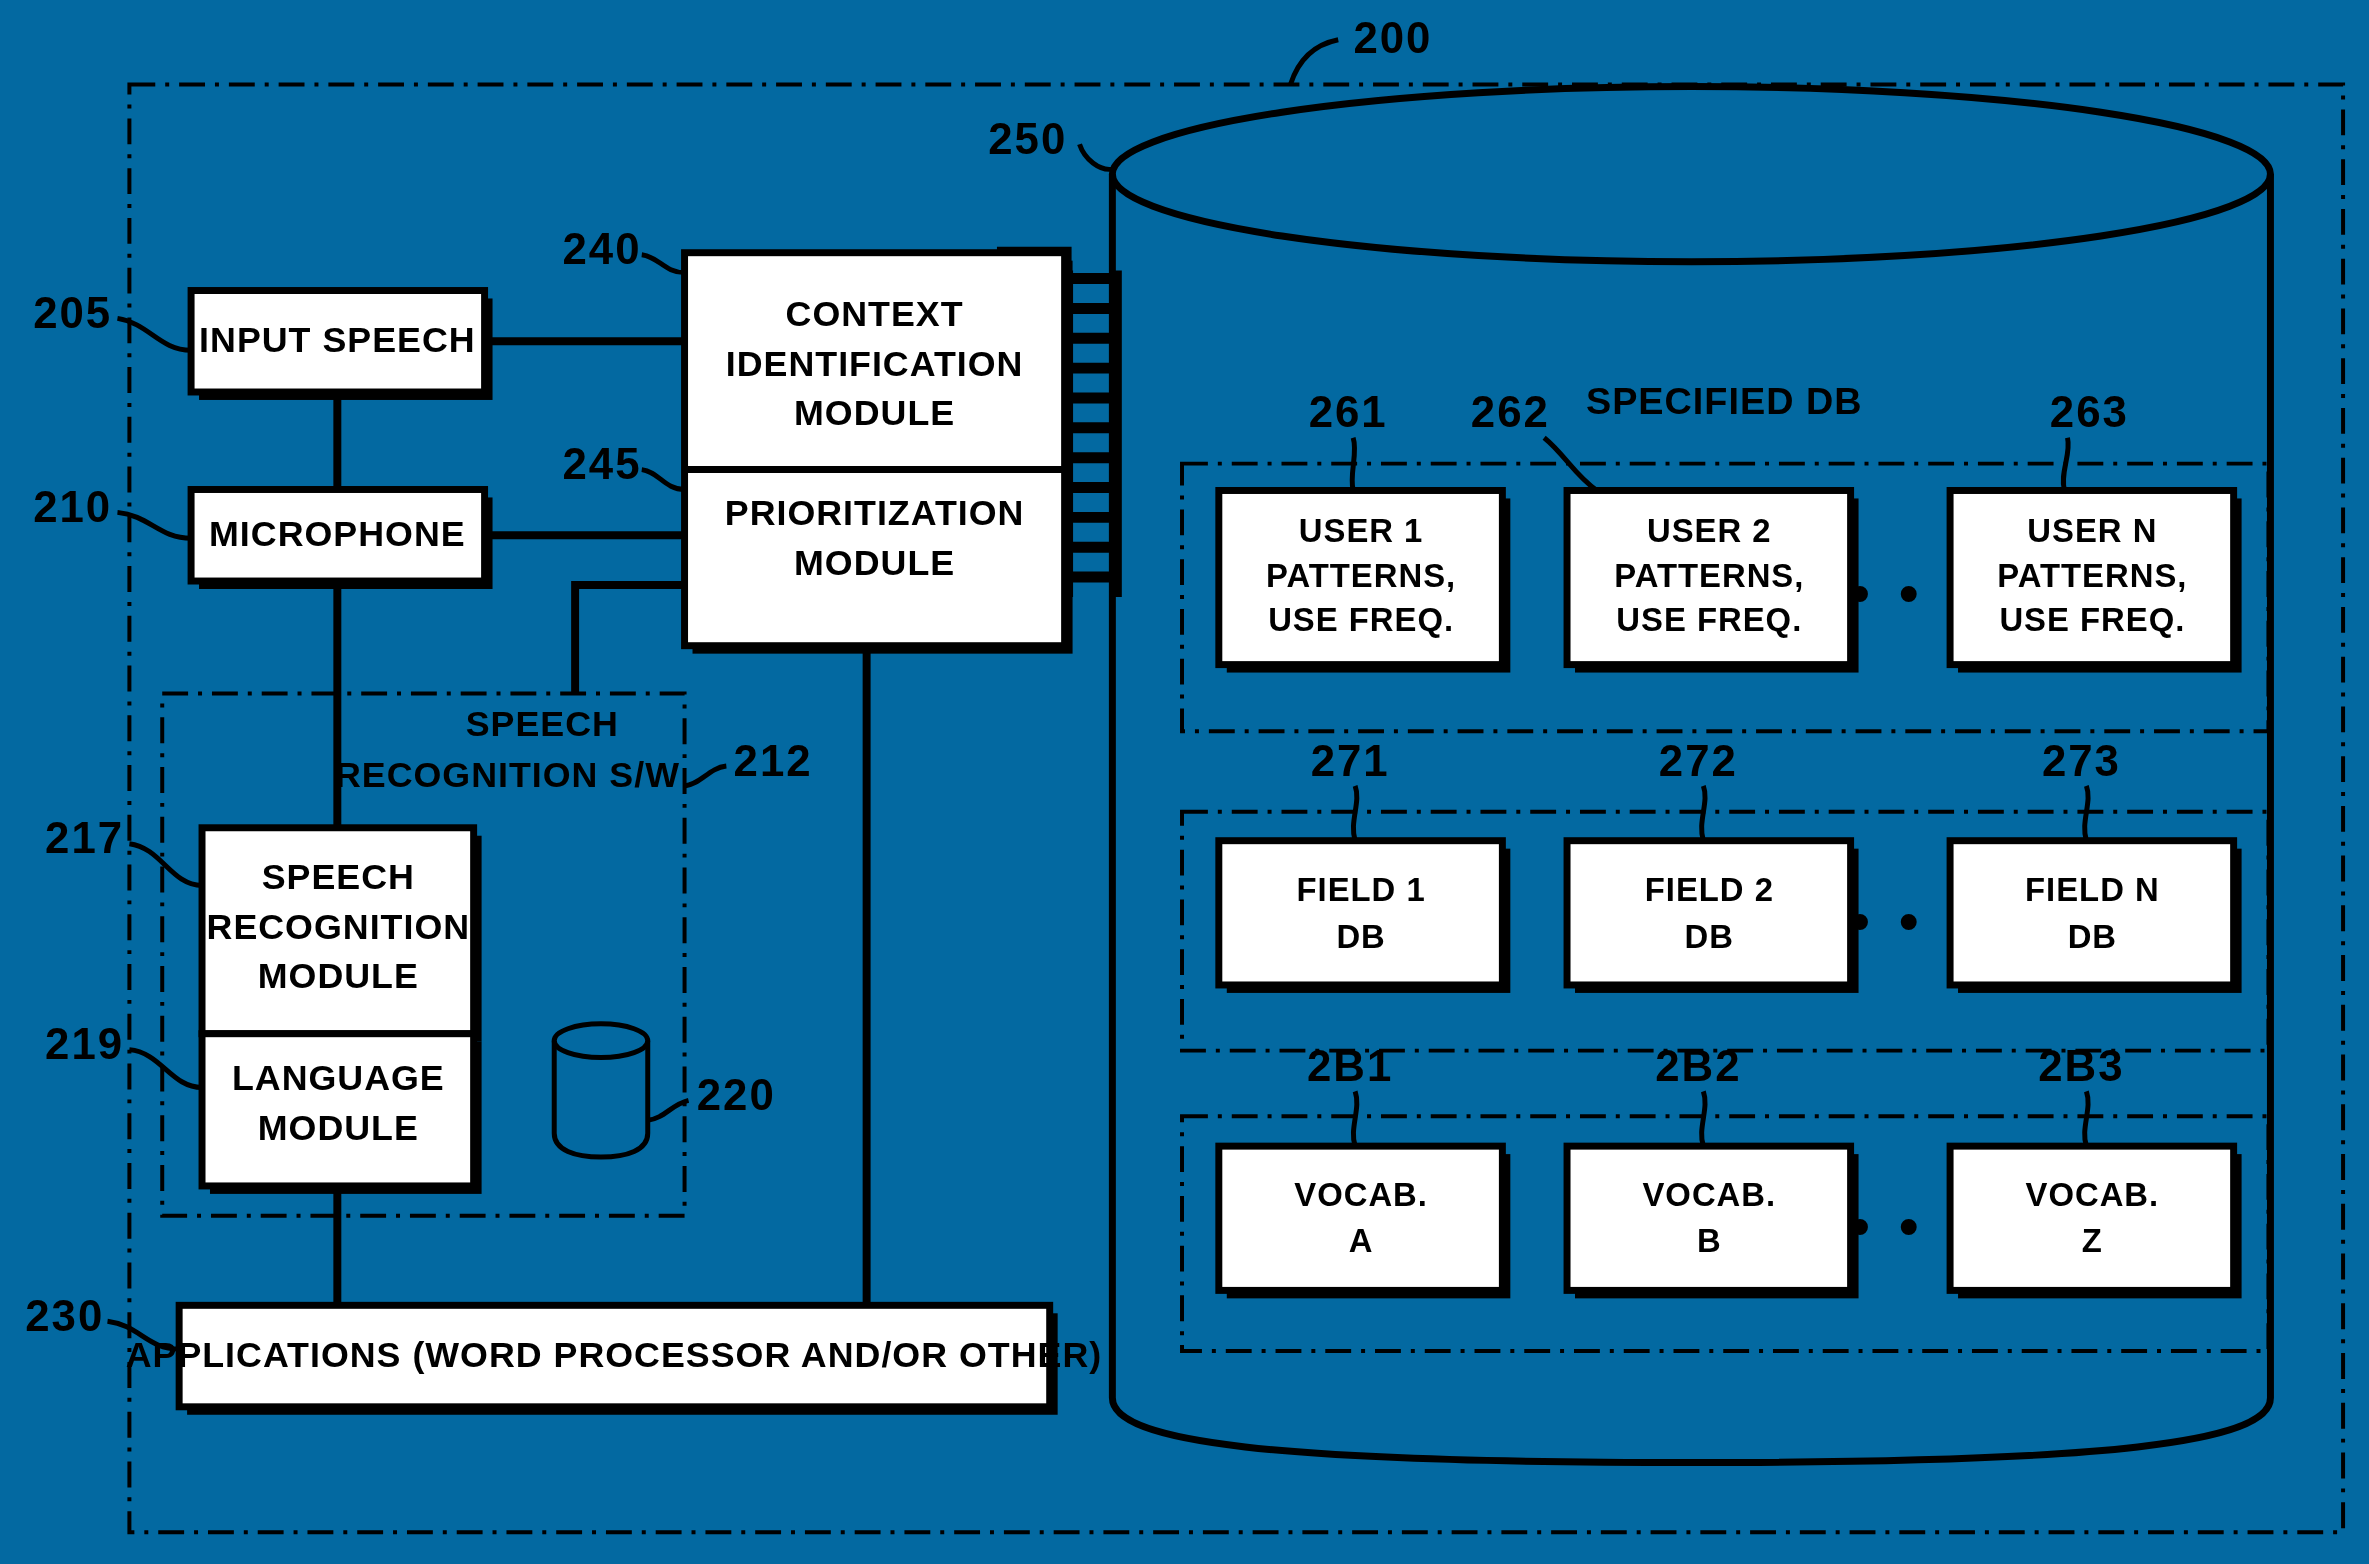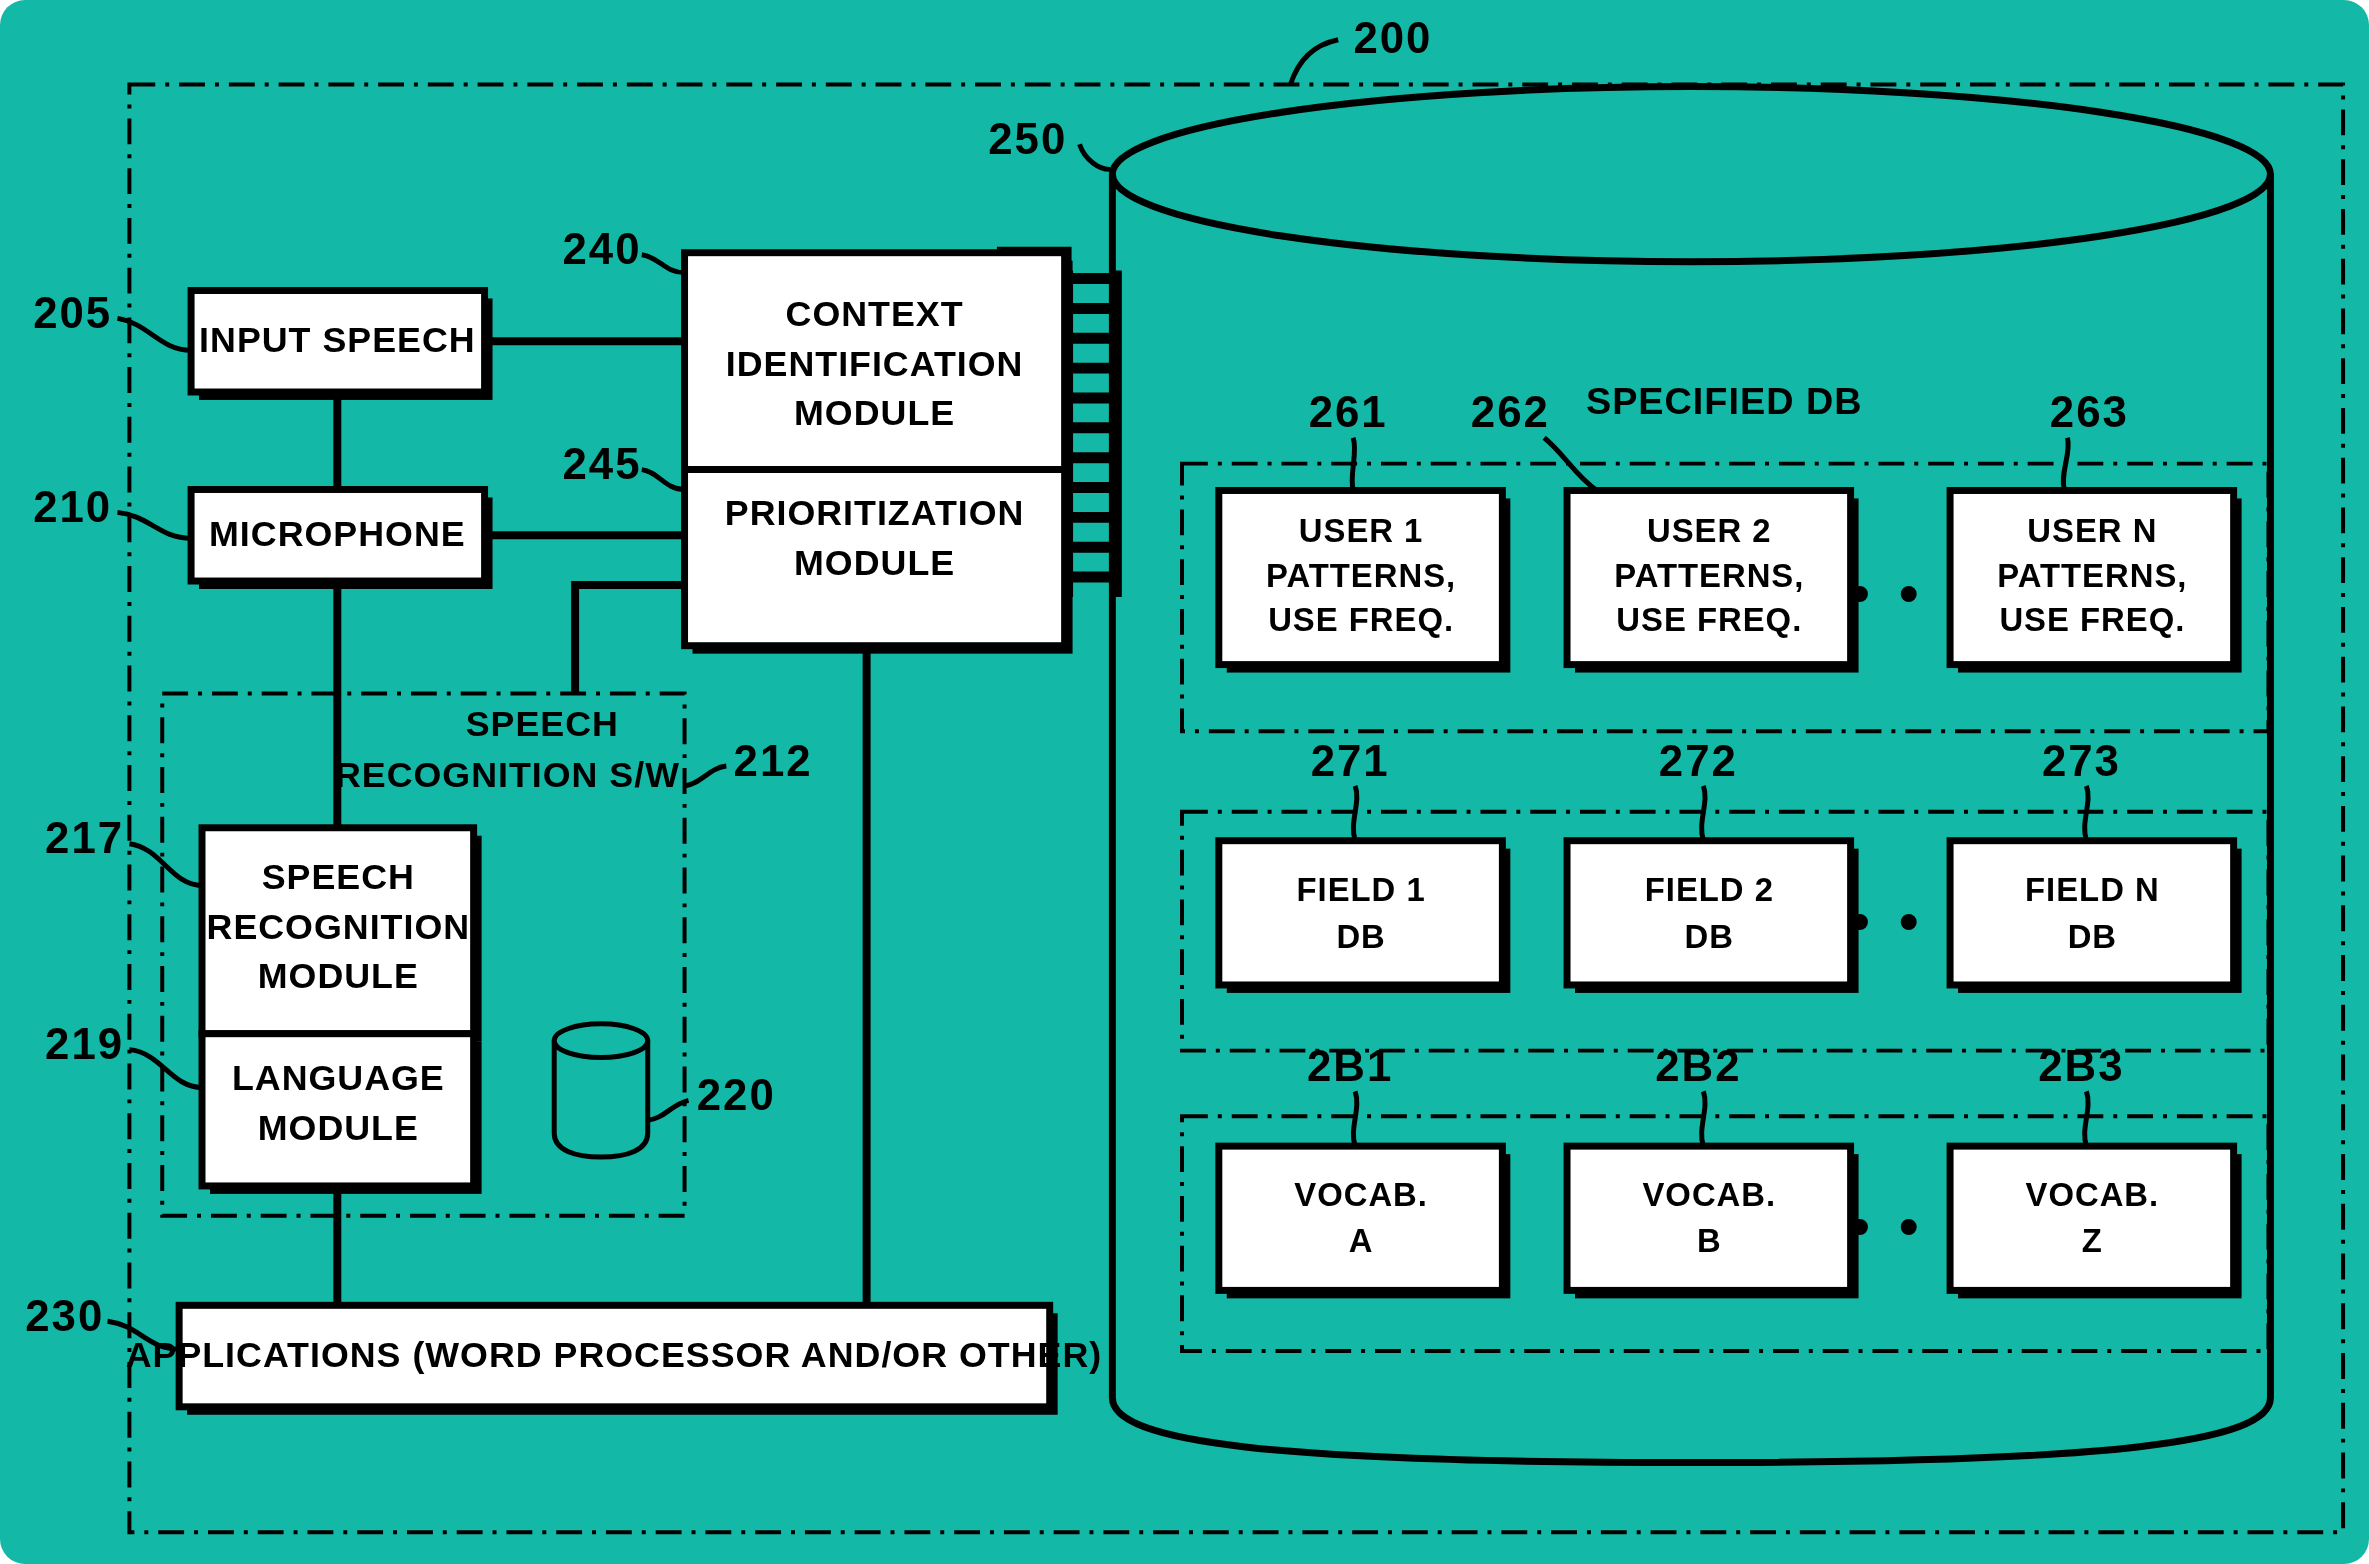--- a/index.html
+++ b/index.html
@@ -4,23 +4,22 @@
 <style>
   html, body {
     margin: 0;
     padding: 0;
     background: #ffffff;
   }
   #stage {
     position: relative;
     width: 2369px;
     height: 1564px;
-    background: #14b8a6;
+    background: #0369a1;
     font-family: "Liberation Sans", sans-serif;
-    border-radius: 25px;
   }
   svg.figure {
     position: absolute;
     left: 0;
     top: 0;
     width: 2369px;
     height: 1564px;
   }
   text {
     font-family: "Liberation Sans", sans-serif;

